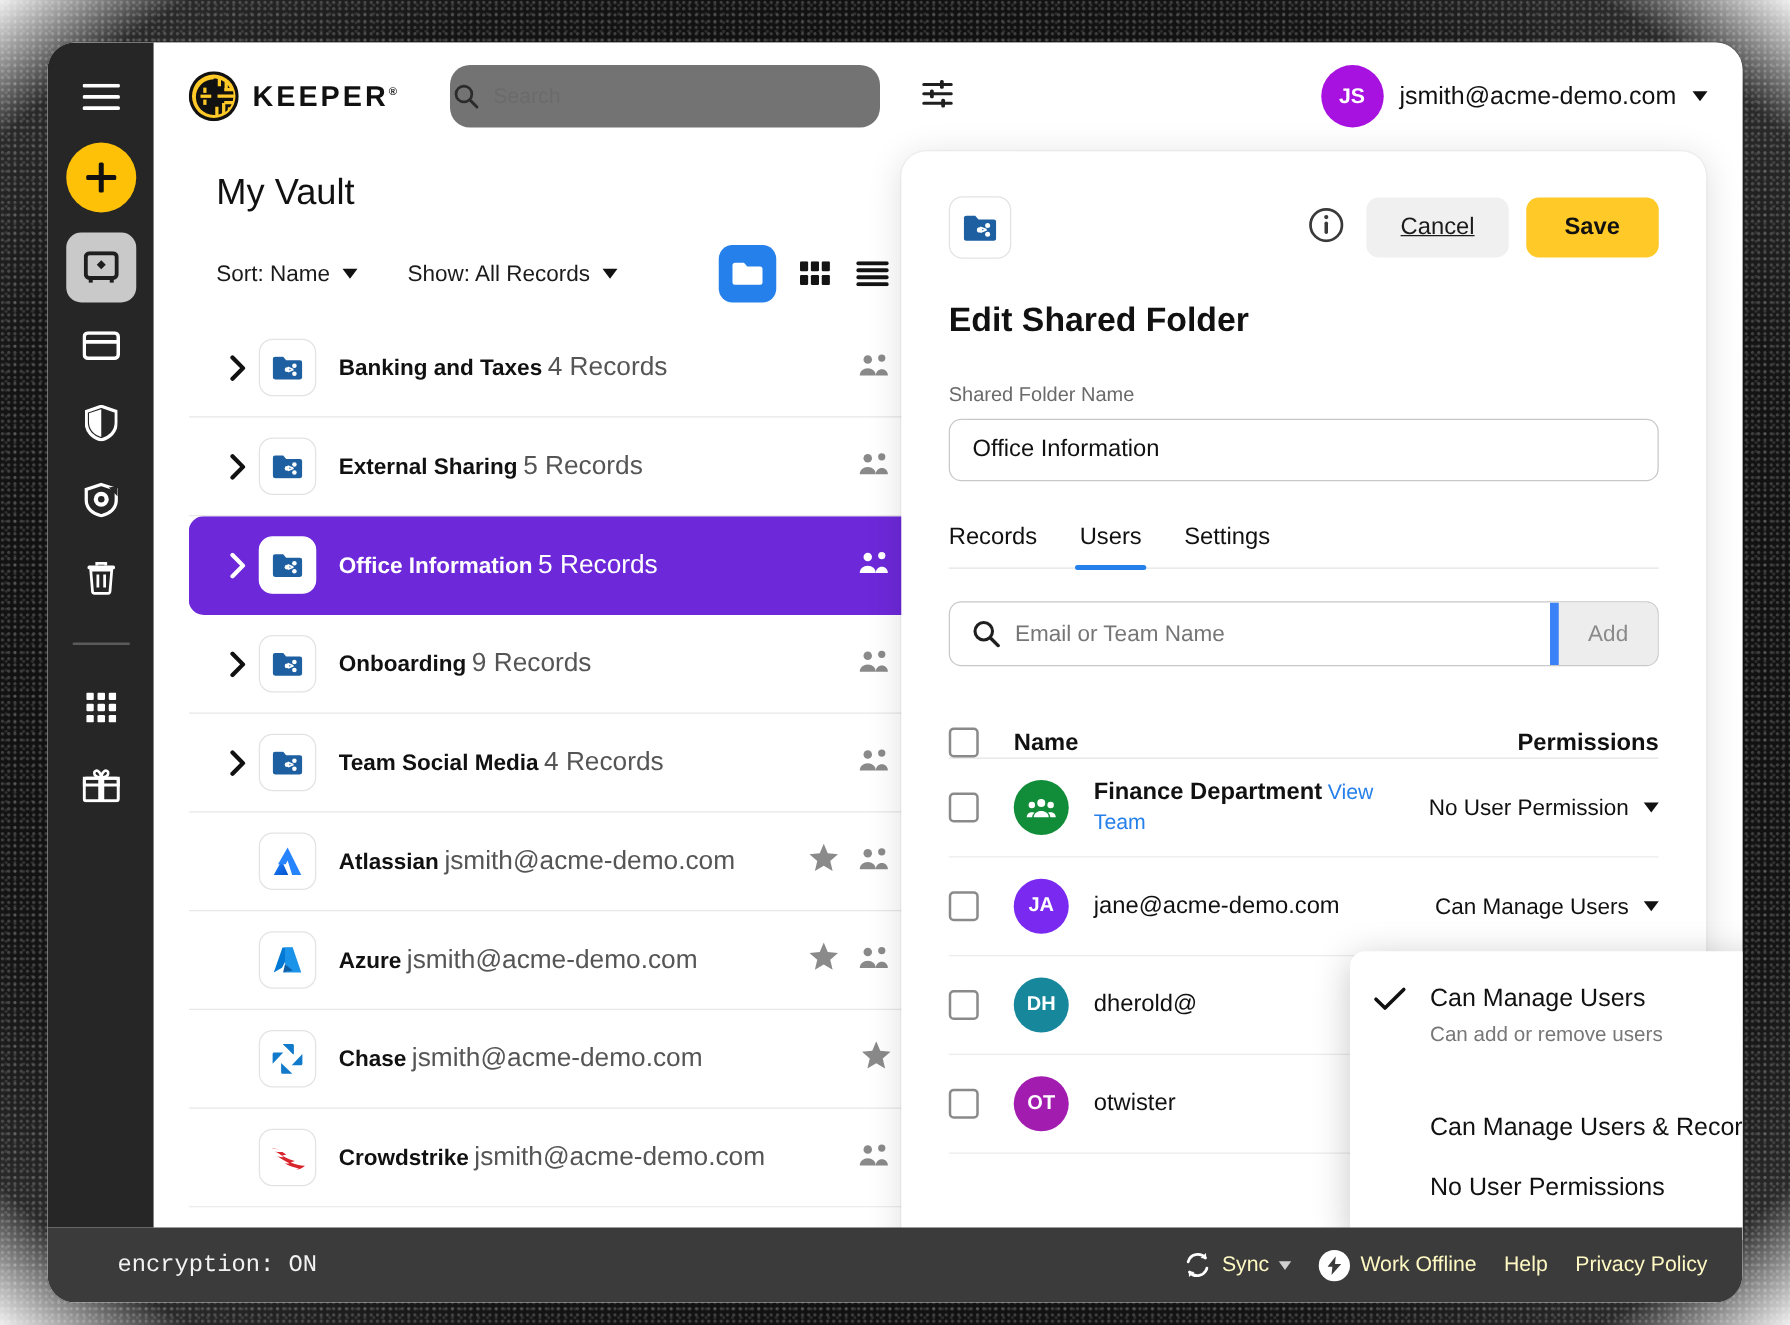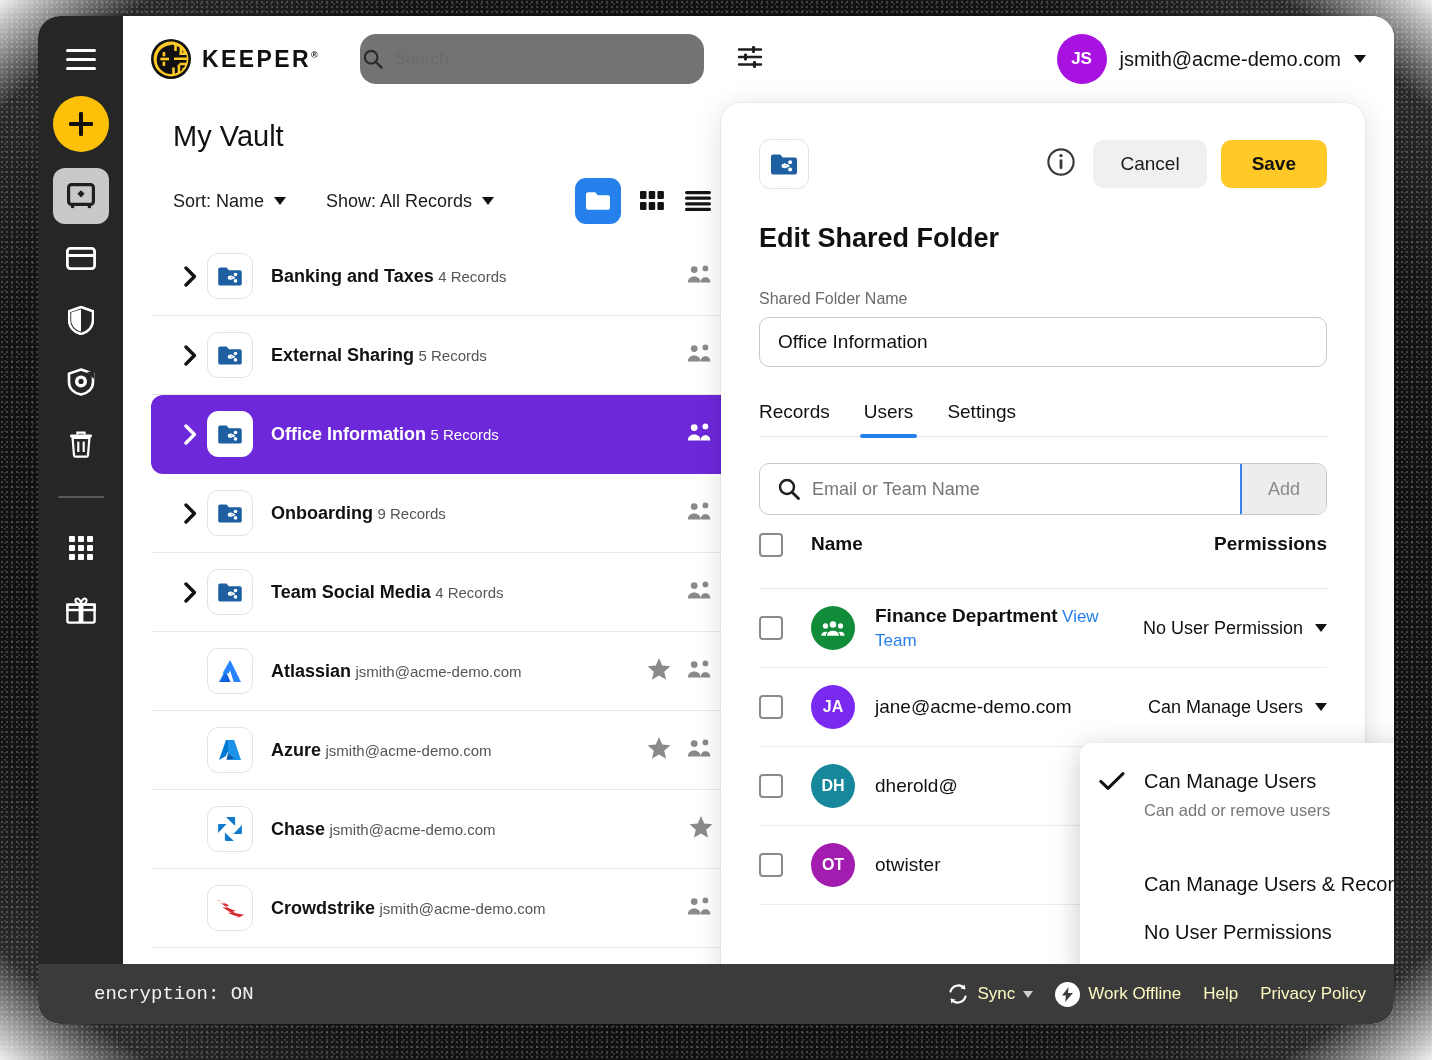--- a/index.html
+++ b/index.html
@@ -20,21 +20,21 @@
   }
   #frame::after{
     content:""; position:absolute; inset:0;
     background:
       radial-gradient(ellipse at 50% 50%, rgba(0,0,0,0) 56%, rgba(0,0,0,.0) 70%, rgba(255,255,255,.0) 100%);
   }
 
   
   #app {
     position: absolute;
-    left: 38px; top: 16px;
+    left: 38px; top: 34px;
     width: 1356px; height: 1008px;
     background: #ffffff;
     border-radius: 22px;
     overflow: hidden;
     display: flex;
     flex-direction: column;
     box-shadow: 0 0 0 1px rgba(0,0,0,.05);
   }
   #body-row { flex: 1; display: flex; min-height: 0; position: relative; }
 
@@ -117,41 +117,41 @@
   }
   .row .chev { width: 34px; flex-shrink: 0; display: flex; justify-content: center; }
   .row .ficon {
     width: 46px; height: 46px; background: #fff; border: 1px solid #e3e3e3;
     border-radius: 11px; display: flex; align-items: center; justify-content: center;
     flex-shrink: 0; margin-right: 18px;
   }
   .row.selected .ficon { border-color: #fff; }
   .row .txt { min-width: 0; flex: 1; }
   .row .t1 { font-size: 18px; font-weight: 700; color: #111; line-height: 1.35; }
-  .row .t2 { font-size: 15px; color: #555; line-height: 1.45; text-align: center; }
+  .row .t2 { font-size: 21px; color: #555; line-height: 1.45; text-align: center; }
   .row.selected .t1, .row.selected .t2 { color: #fff; }
   .row .acts { display: flex; align-items: center; gap: 16px; margin-left: 12px; }
 
   
   #panel {
     position: absolute; left: 598px; top: 87px; width: 644px; bottom: -40px;
     background: #fff; border-radius: 20px;
     box-shadow: 0 4px 28px rgba(0,0,0,.13), 0 0 0 1px rgba(0,0,0,.04);
     padding: 36px 38px 0 38px;
     overflow: hidden;
   }
   #panel-head { display: flex; align-items: center; }
   #panel-folder-icon {
     width: 50px; height: 50px; background: #fff; border: 1px solid #e3e3e3;
     border-radius: 11px; display: flex; align-items: center; justify-content: center;
   }
   #panel-head .spacer { flex: 1; }
   #info-icon { margin-right: 18px; cursor: pointer; }
   .btn { border: none; font-family: inherit; font-size: 19px; border-radius: 10px; cursor: pointer; }
-  #cancel-btn { background: #f0f0f0; color: #1b1b1b; padding: 13px 27px; }
+  #cancel-btn { background: #f0f0f0; color: #1b1b1b; padding: 13px 27px; text-decoration: underline; }
   #save-btn { background: #FFC927; color: #111; font-weight: 700; padding: 13px 31px; margin-left: 14px; }
   #panel-title { font-size: 27px; font-weight: 700; color: #111; margin: 34px 0 0; }
   .field-label { font-size: 16px; color: #6a6a6a; margin: 36px 0 9px; }
   #folder-name-input {
     width: 100%; height: 50px; border: 1px solid #c8c8c8; border-radius: 10px;
     padding: 0 18px; font-family: inherit; font-size: 19px; color: #111; outline: none;
   }
   #tabs { display: flex; gap: 34px; margin-top: 34px; border-bottom: 1px solid #e4e4e4; }
   .tab { font-size: 19px; color: #111; padding-bottom: 13px; cursor: pointer; position: relative; }
   .tab.active { font-weight: 400; }
@@ -163,29 +163,29 @@
     margin-top: 26px; height: 52px; border: 1px solid #c8c8c8; border-radius: 10px;
     display: flex; align-items: center; overflow: hidden;
   }
   #add-row .mag { padding: 0 12px 0 18px; display: flex; }
   #add-row input {
     flex: 1; border: none; outline: none; background: transparent;
     font-family: inherit; font-size: 18px; color: #222; height: 100%;
   }
   #add-row input::placeholder { color: #767676; }
   #add-btn {
-    width: 86px; height: 100%; background: #ededed; border: none; border-left: 2px solid #3b82f6;
+    width: 86px; height: 100%; background: #ededed; border: none; border-left: 7px solid #3b82f6;
     font-family: inherit; font-size: 18px; color: #8a8a8a; cursor: pointer;
   }
   .cbox {
     width: 24px; height: 24px; border: 2px solid #8a8a8a; border-radius: 4px;
     flex-shrink: 0; background: #fff; cursor: pointer;
   }
   #users-head {
-    display: flex; align-items: flex-start; height: 56px; margin-top: 18px;
+    display: flex; align-items: flex-end; height: 56px; margin-top: 18px;
     border-bottom: 1px solid #e4e4e4;
   }
   #users-head .hname { font-size: 19px; font-weight: 700; color: #111; margin-left: 28px; }
   #users-head .hperm { font-size: 19px; font-weight: 700; color: #111; margin-left: auto; }
   .urow { display: flex; align-items: center; height: 79px; border-bottom: 1px solid #ececec; }
   .urow .avatar { width: 44px; height: 44px; font-size: 16px; margin-left: 28px; }
   .urow .uinfo { margin-left: 20px; min-width: 0; }
   .urow .uname { font-size: 19px; font-weight: 700; color: #111; line-height: 1.3; }
   .urow .uname.plain { font-weight: 400; }
   .urow .ulink { font-size: 17px; color: #2680EB; cursor: pointer; line-height: 1.4; }

